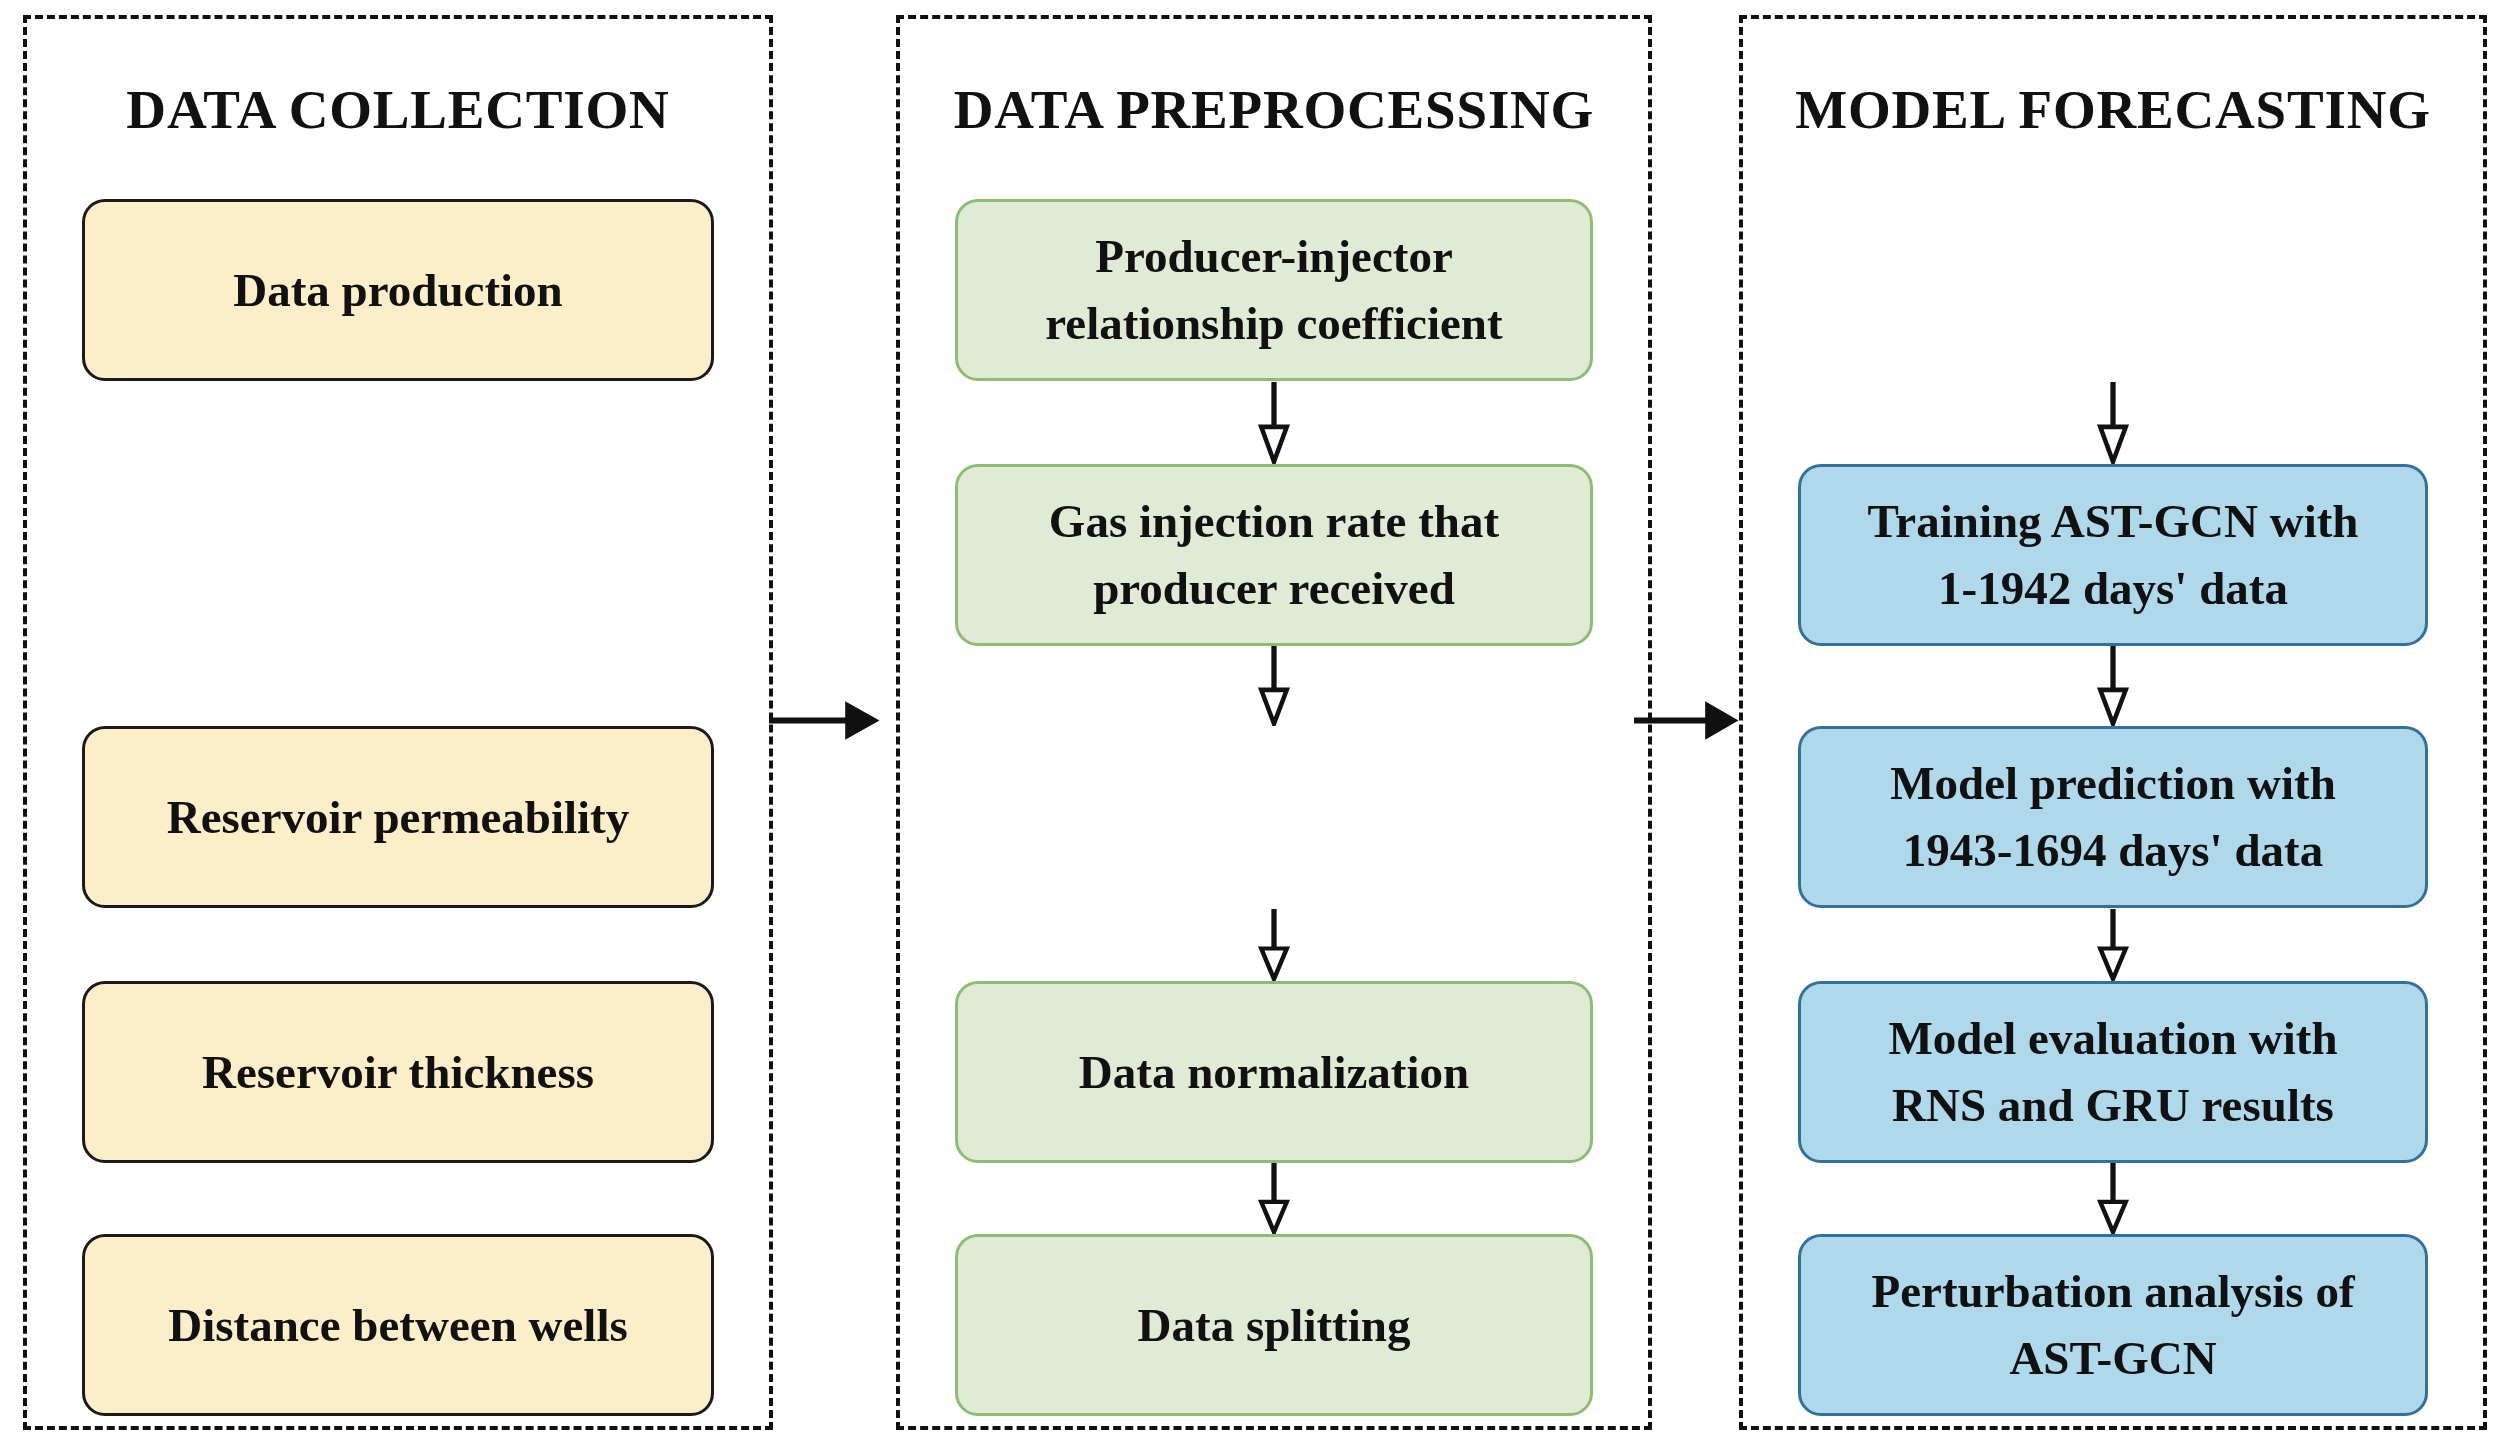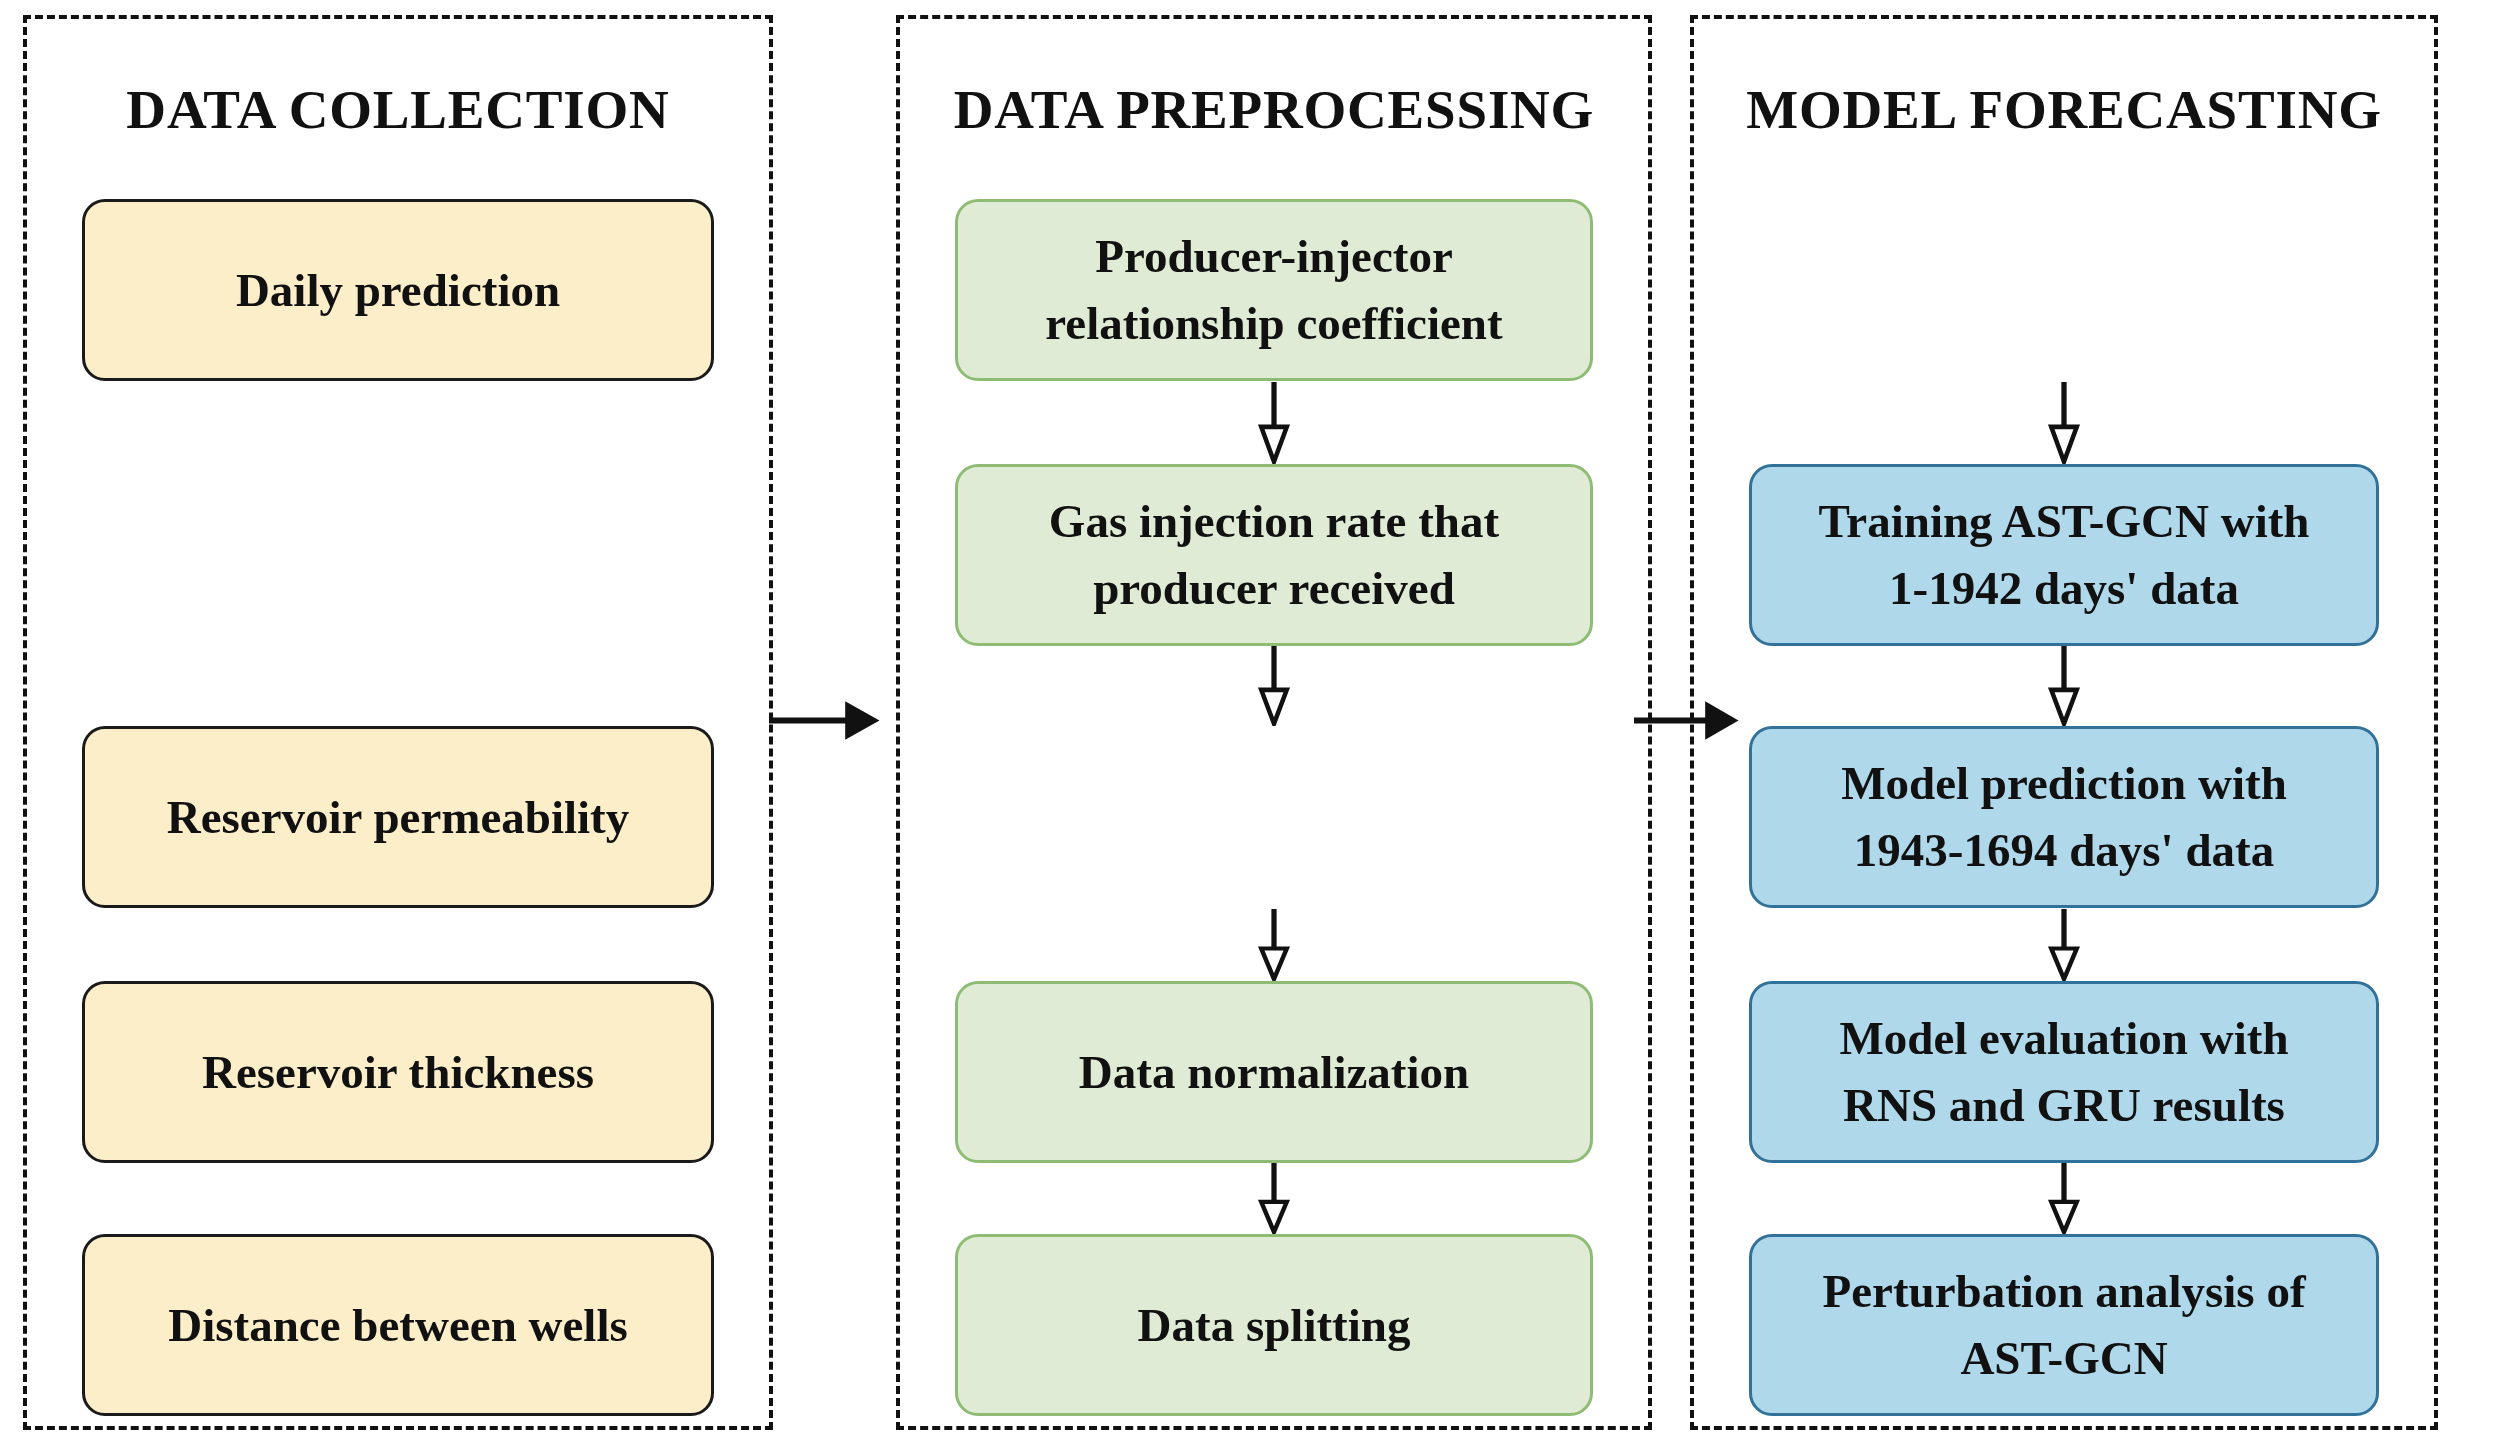--- a/index.html
+++ b/index.html
@@ -2,21 +2,21 @@
 <html style="font-size:12px"><head>
 <meta charset="utf-8">
 <style>
   html,body{margin:0;padding:0;background:#ffffff;}
   body{width:2512px;height:1450px;position:relative;overflow:hidden;
        font-family:"Liberation Serif","DejaVu Serif",serif;color:#111;}
 
   .panel{position:absolute;top:15px;height:1407px;border:4.6px dashed #111;background:#fff;text-decoration:underline;}
   .panel.c1{left:23px;width:742px;}
   .panel.c2{left:896px;width:748px;}
-  .panel.c3{left:1690px;width:740px;}
+  .panel.c3{left:1739px;width:740px;}
 
   .col-title{position:absolute;top:59px;left:0;width:100%;text-align:center;
              font-size:55px;font-weight:bold;letter-spacing:0.8px;white-space:nowrap;}
 
   .fbox{position:absolute;left:55px;right:55px;height:182px;
         border:3.8px solid var(--stroke,#1a1a1a);background:var(--fill,#eee);
         border-radius:23px;display:flex;align-items:center;justify-content:center;
         text-align:center;font-size:47px;font-weight:bold;line-height:1.42;
         white-space:pre-line;box-sizing:border-box;}
 
@@ -30,21 +30,21 @@
   .harrow{position:absolute;top:696px;height:49px;}
   .harrow svg{display:block;width:100%;height:100%;}
   .h1{left:769px;width:112px;}
   .h2{left:1634px;width:106px;}
 </style>
 </head>
 <body>
 
 <div class="panel c1" style="--fill: #FBEEC9; --stroke: #1A1A1A;">
   <div class="col-title">DATA COLLECTION</div>
-  <div class="fbox r1">Daily prediction</div>
+  <div class="fbox r1">Data production</div>
   <div class="fbox r3">Reservoir permeability</div>
   <div class="fbox r4">Reservoir thickness</div>
   <div class="fbox r5">Distance between wells</div>
 </div>
 
 <div class="panel c2" style="--fill: #DFEBD5; --stroke: #8FBC74;">
   <div class="col-title">DATA PREPROCESSING</div>
   <div class="fbox r1">Producer-injector
 relationship coefficient</div>
   <div class="varrow g1">

